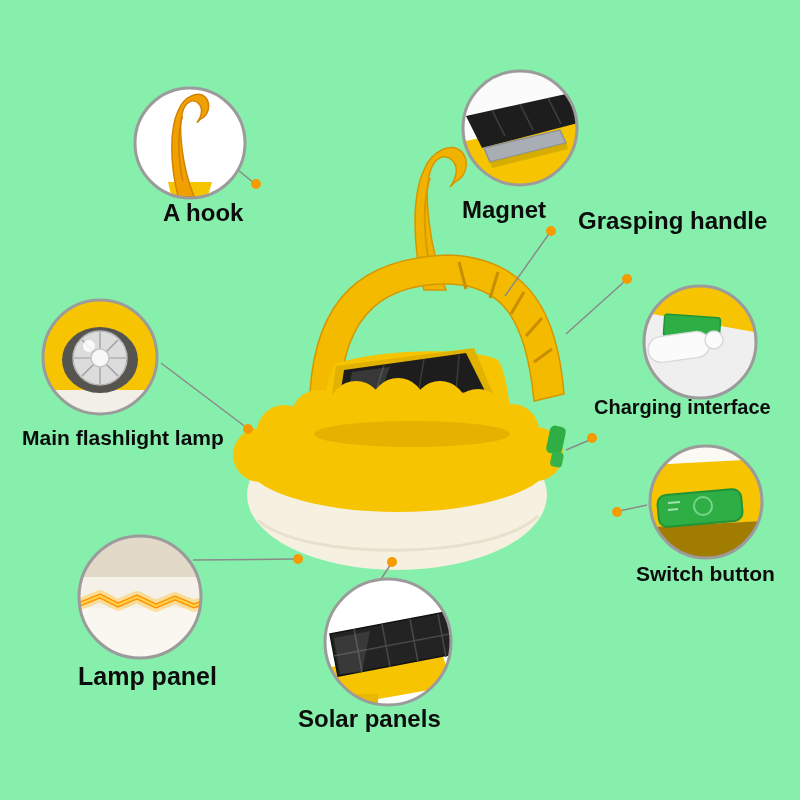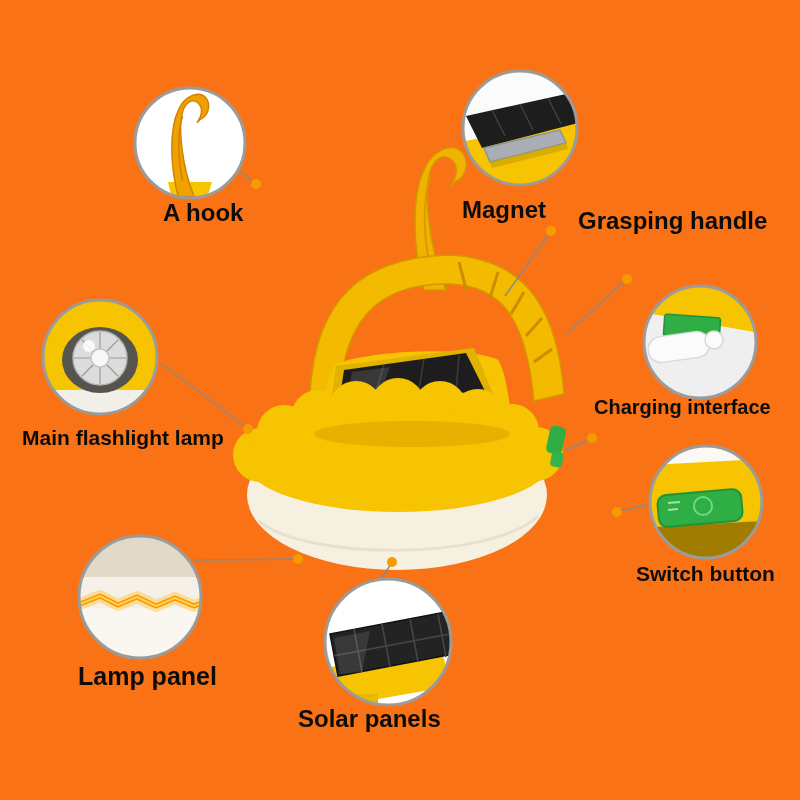--- a/index.html
+++ b/index.html
@@ -1,16 +1,16 @@
 <!DOCTYPE html>
 <html><head>
 <meta charset="utf-8">
 <style>
   html,body{margin:0;padding:0;background:#ffffff;}
-  .canvas{width:800px;height:800px;position:relative;background:#f97316;overflow:hidden;}
+  .canvas{width:800px;height:800px;position:relative;background:#86efac;overflow:hidden;}
   text.lbl{font-family:"Liberation Sans",sans-serif;font-weight:700;fill:#0c0c0c;}
 </style>
 </head>
 <body>
 
 <div class="canvas">
 <svg width="800" height="800" viewBox="0 0 800 800" xmlns="http://www.w3.org/2000/svg">
   <defs>
     <clipPath id="clipHook">
           <circle cx="190" cy="143" r="55"></circle>

